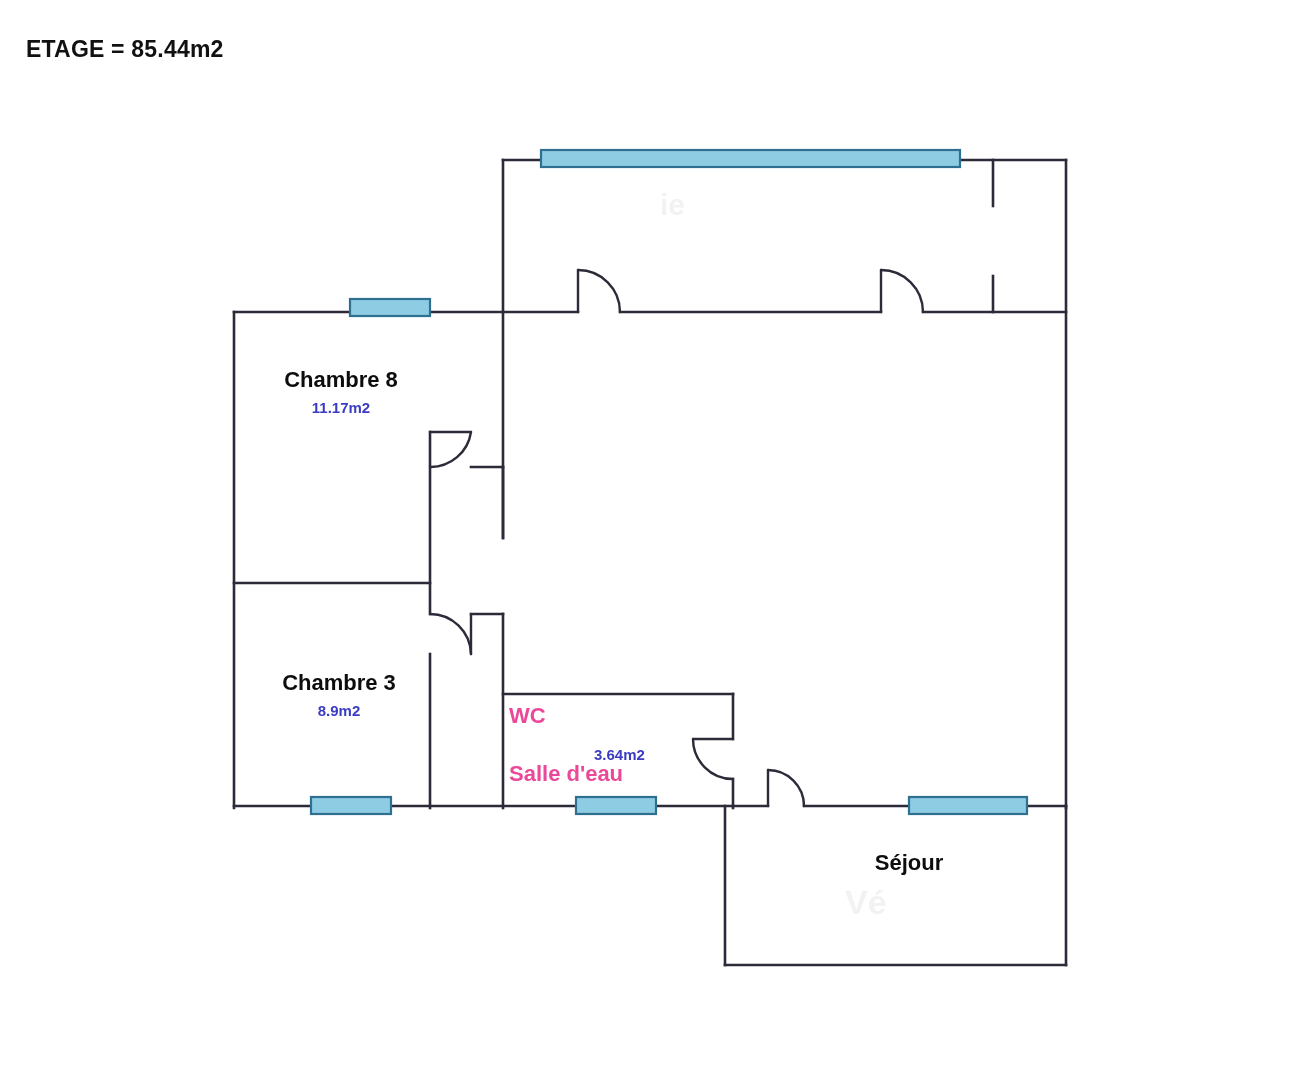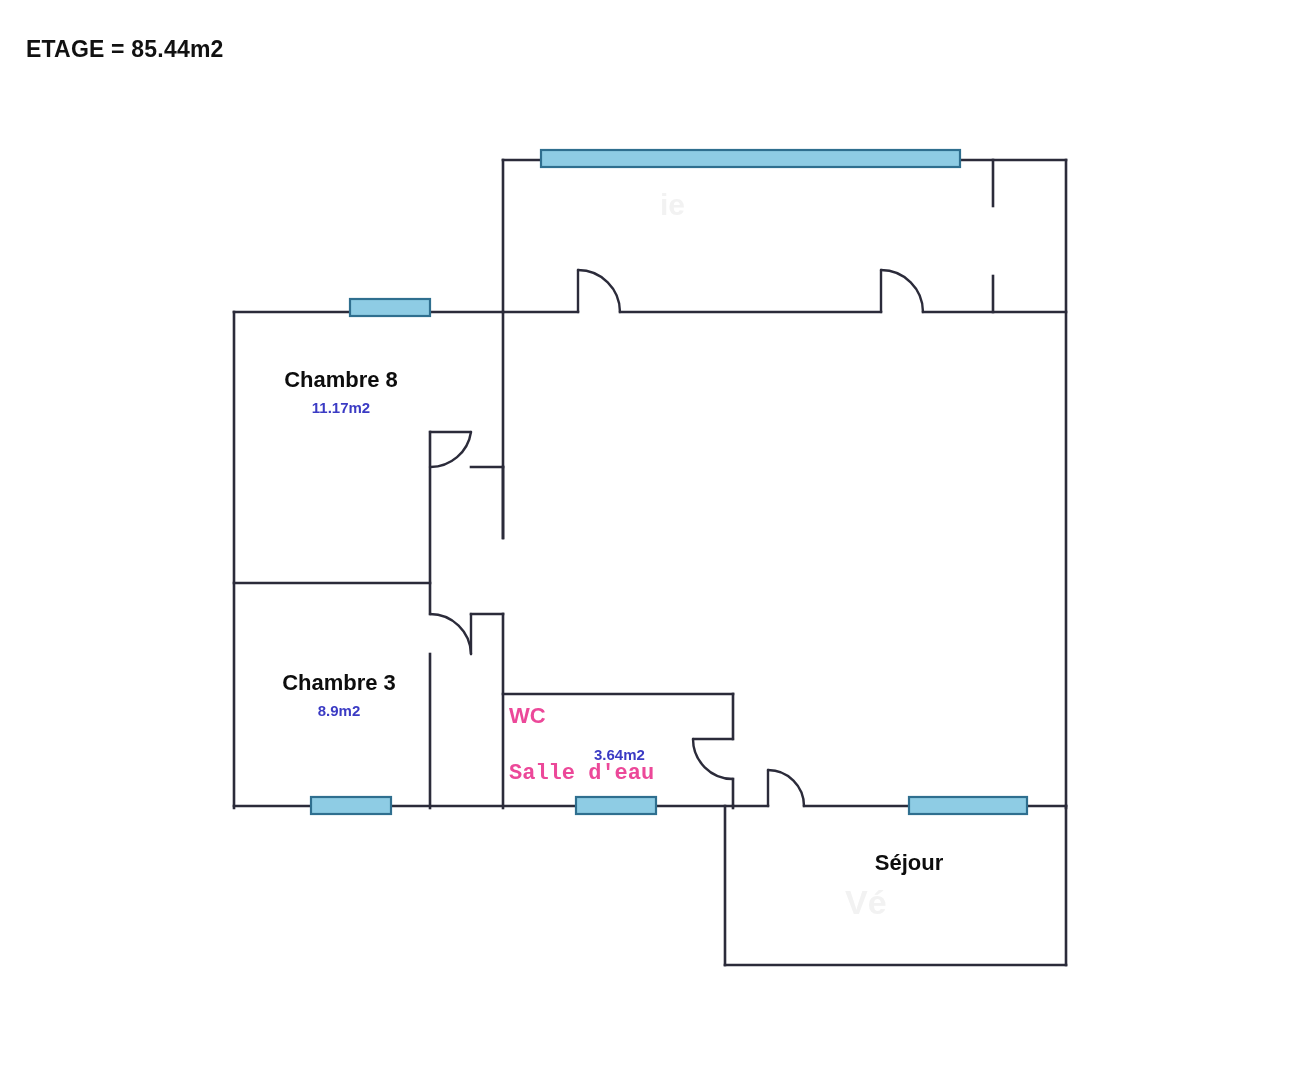--- a/index.html
+++ b/index.html
@@ -197,15 +197,15 @@
     <div class="room-name">Chambre 3</div>
     <div class="room-area">8.9m2</div>
   </div>
 
   <div class="room-label" style="left:909px; top:843px;">
     <div class="room-name">Séjour</div>
   </div>
 
   <div class="inline-label inline-name" style="left:509px; top:695px;">WC</div>
   <div class="inline-label inline-area" style="left:594px; top:710px;margin-top:28px;">3.64m2</div>
-  <div class="inline-label inline-name" style="left:509px; top:753px;font-family:Liberation Mono, monospace;">Salle d'eau</div>
+  <div class="inline-label inline-name" style="left:509px; top:753px;">Salle d'eau</div>
 
 </div>
 
 </body></html>

